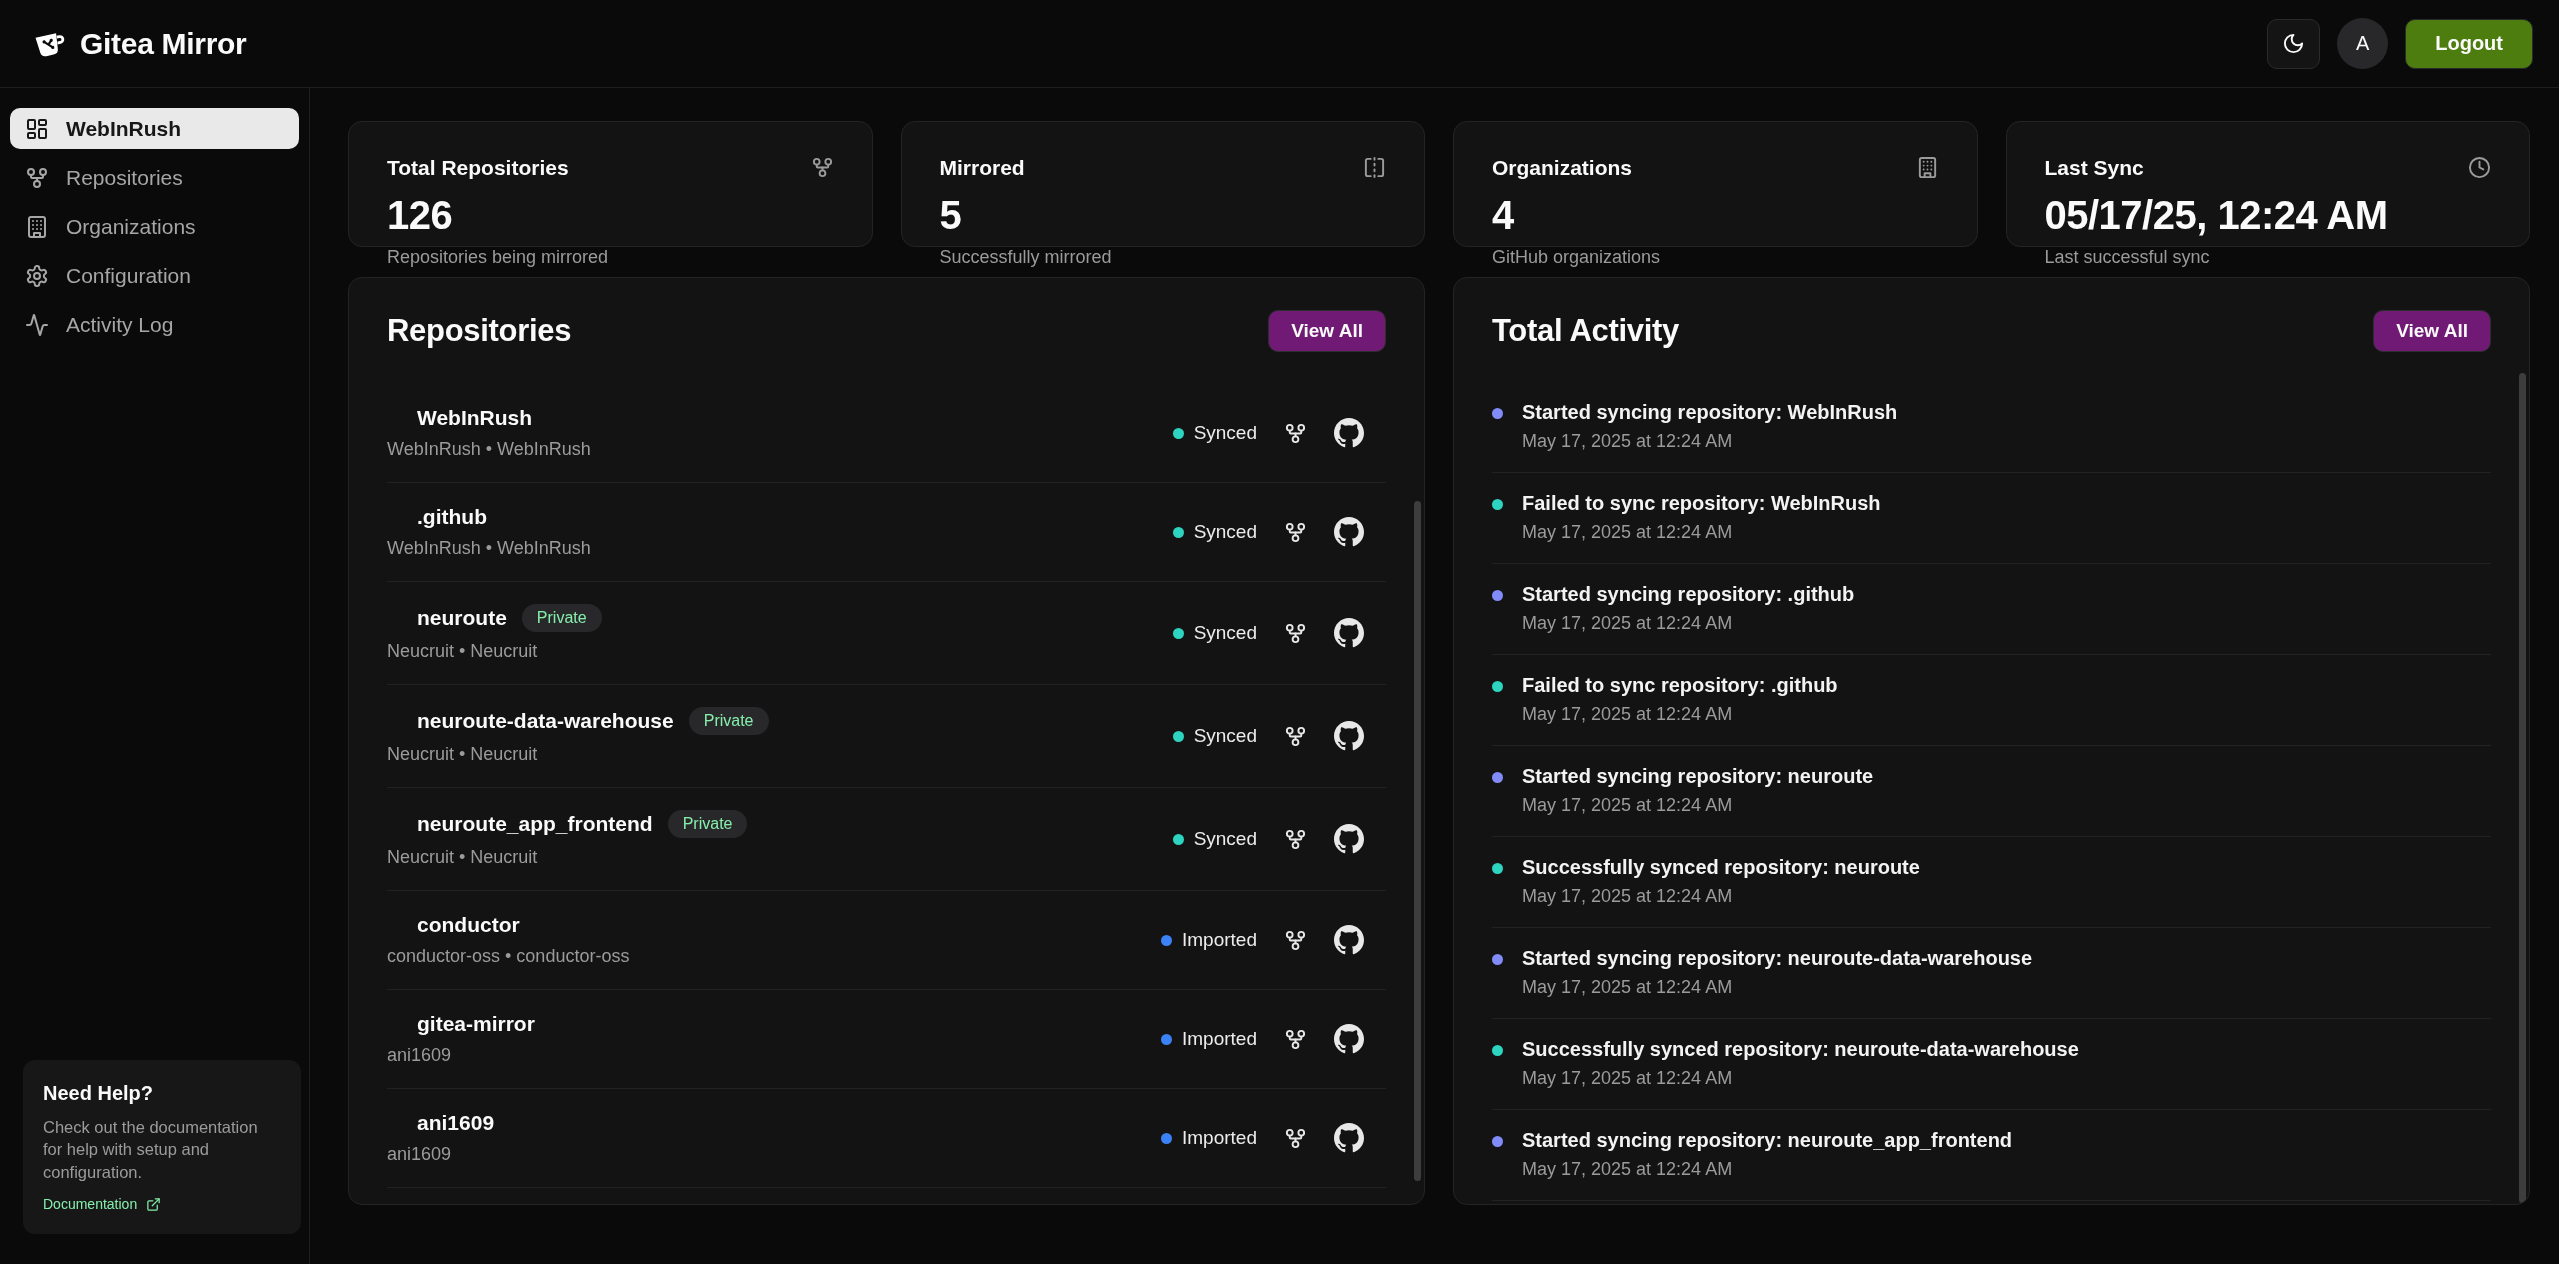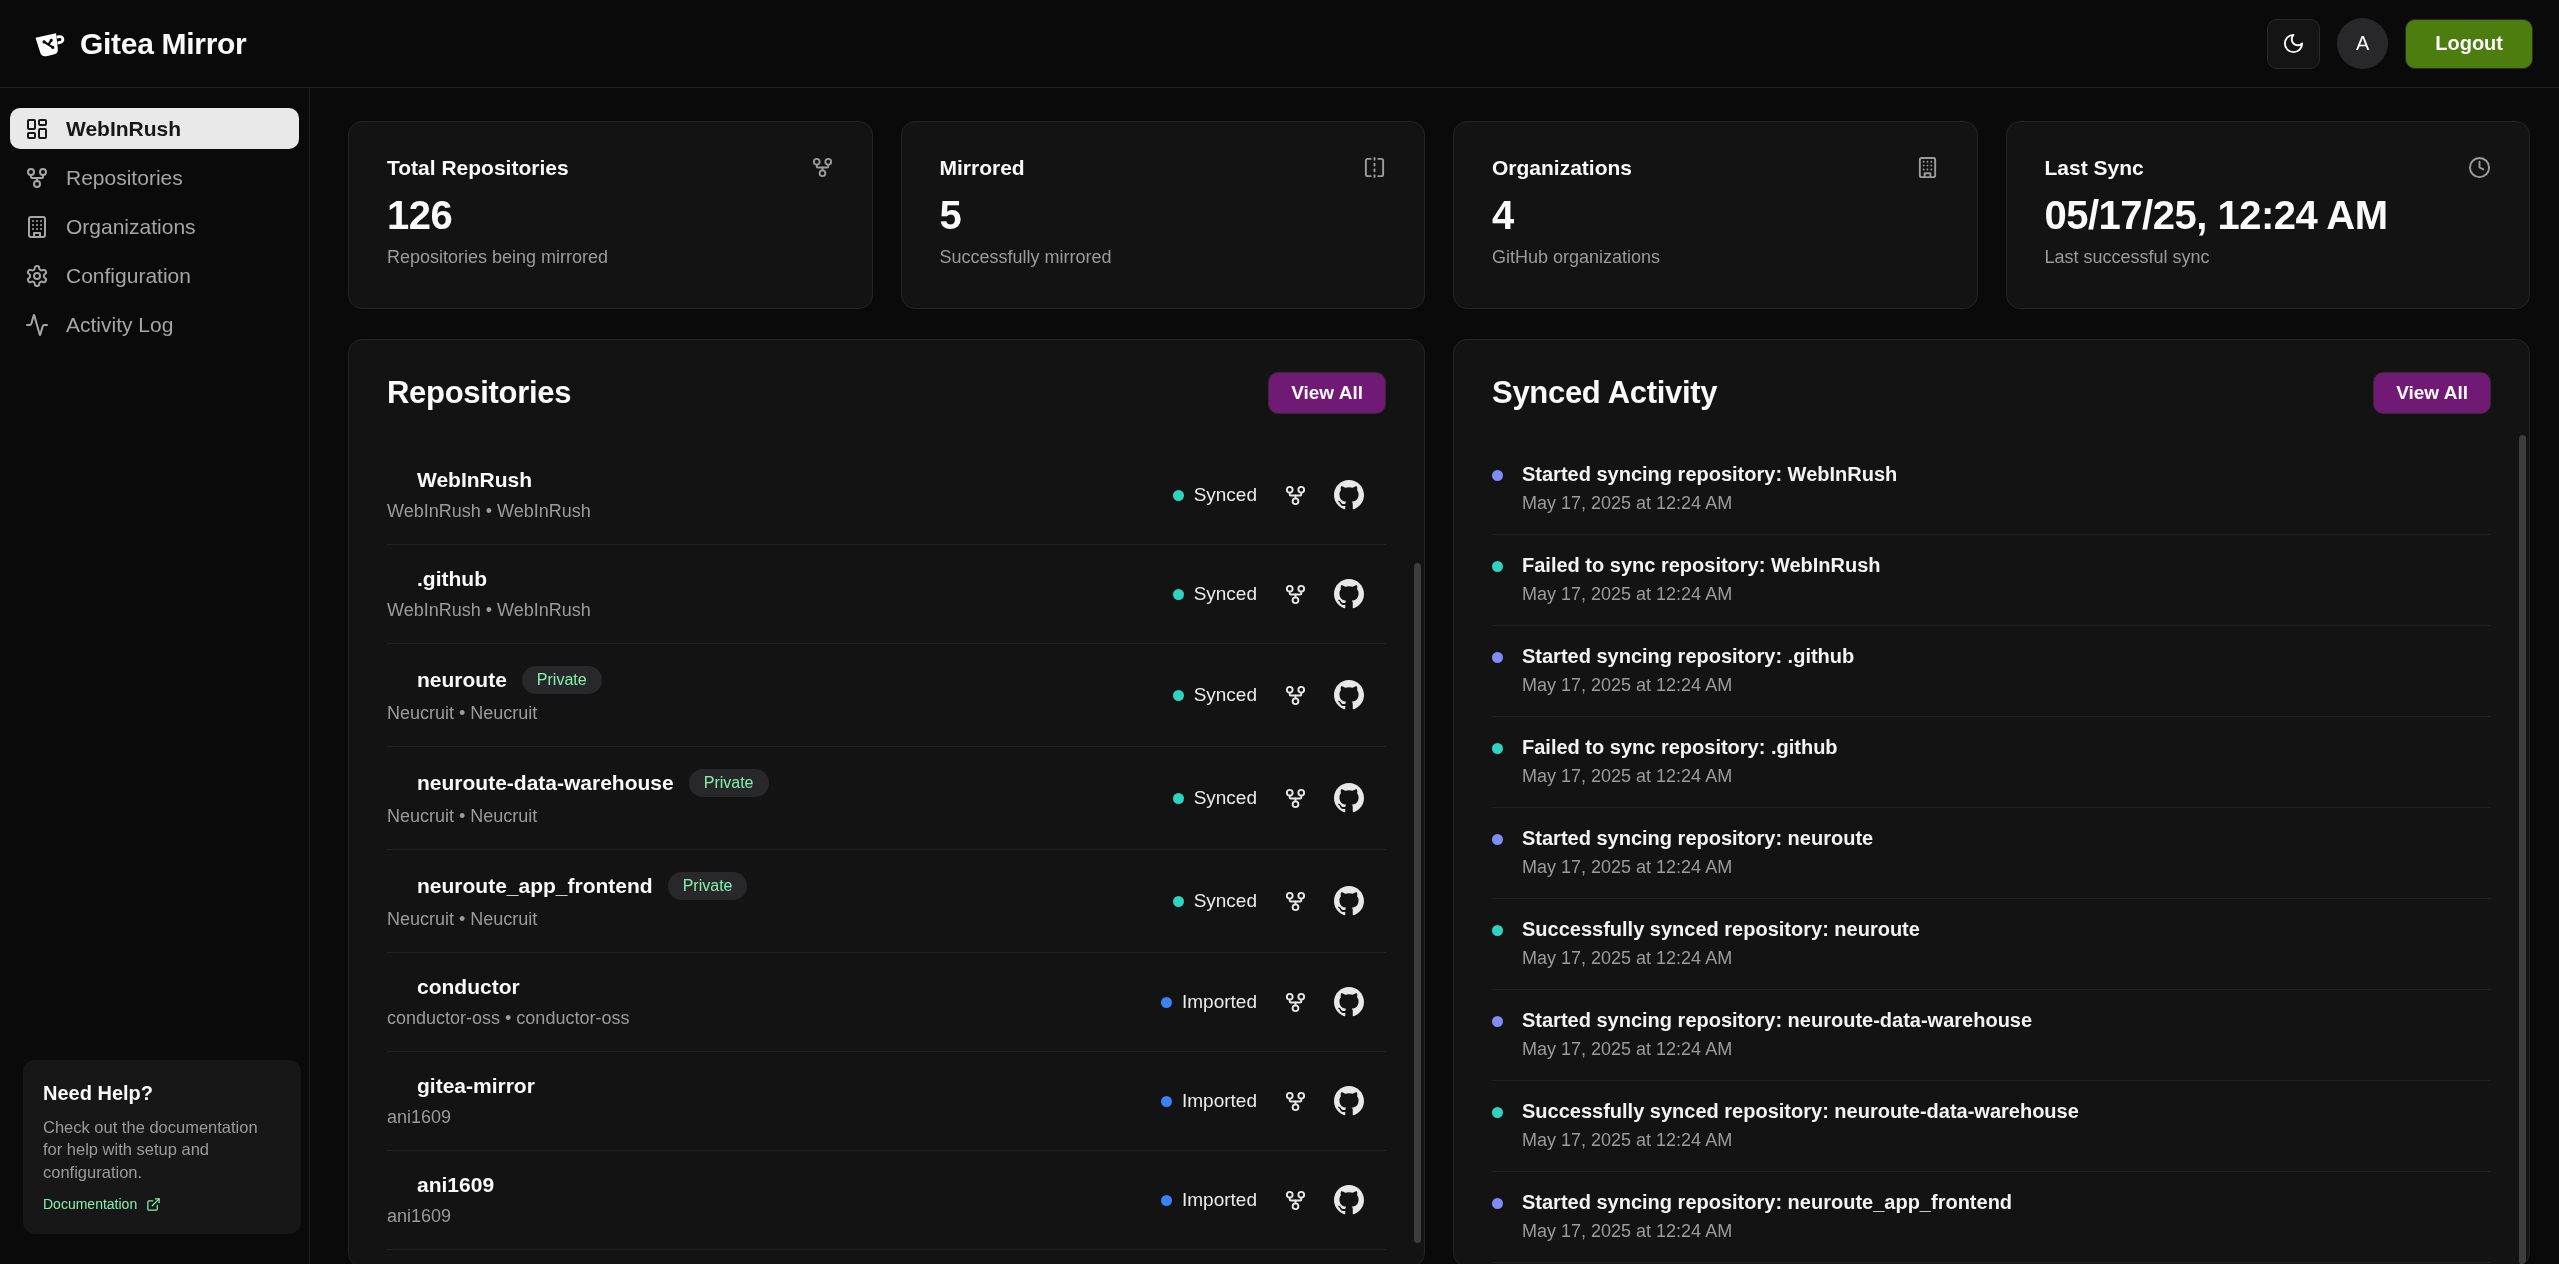--- a/index.html
+++ b/index.html
@@ -36,21 +36,21 @@
     border-radius:12px; padding:22px 20px; }
   .help-title { font-size:20px; font-weight:700; }
   .help-body { margin-top:11px; font-size:16.5px; line-height:1.35; color:#9b9b9b; }
   .help-link { margin-top:13px; display:flex; align-items:center; gap:9px; font-size:14px;
     color:#86efac; cursor:pointer; text-decoration:none; }
   .help-link svg { width:15px; height:15px; }
 
   
   main { flex:1; min-width:0; padding:33px 29px 0 38px; }
   .stats { display:grid; grid-template-columns:repeat(4,1fr); gap:28px; }
-  .stat-card { position:relative; height:188px; background:#131313; border:1px solid #242424;
+  .stat-card { position:relative; height:126px; background:#131313; border:1px solid #242424;
     border-radius:14px; padding:34px 38px; }
   .stat-title { font-size:21px; font-weight:700; }
   .stat-icon { position:absolute; top:34px; right:38px; color:#9b9b9b; }
   .stat-icon svg { width:23px; height:23px; }
   .stat-value { margin-top:13px; font-size:40px; font-weight:700; letter-spacing:-0.5px; }
   .stat-note { margin-top:9px; font-size:18px; color:#9b9b9b; }
 
   .panels { display:grid; grid-template-columns:1fr 1fr; gap:28px; margin-top:30px; }
   .panel { position:relative; height:928px; background:#131313; border:1px solid #242424;
     border-radius:14px; padding:32px 38px 0; overflow:hidden; }
@@ -479,21 +479,21 @@
             <div class="repo-row">
     
     
   </div>
           </div>
         <div class="scroll-thumb repos"></div>
       </section>
 
       <section class="panel">
         <div class="panel-head">
-          <h2 class="panel-title">Synced Activity</h2>
+          <h2 class="panel-title">Total Activity</h2>
           <button class="view-all-btn">View All</button>
         </div>
         <div class="activity-list" id="activity-list">
             <div class="activity-item">
     <span class="activity-dot" style="background: rgb(129, 140, 248);"></span>
     <div>
       <div class="activity-title">Started syncing repository: WebInRush</div>
       <div class="activity-time">May 17, 2025 at 12:24 AM</div>
     </div>
   </div>

